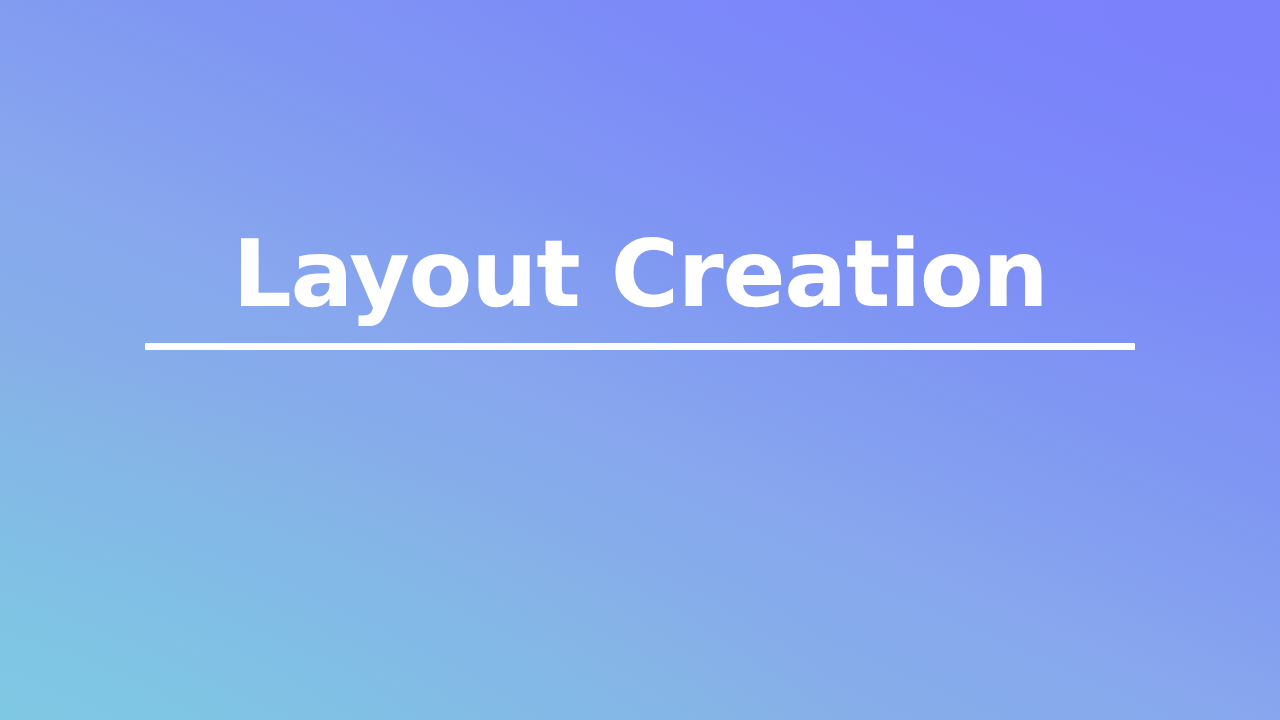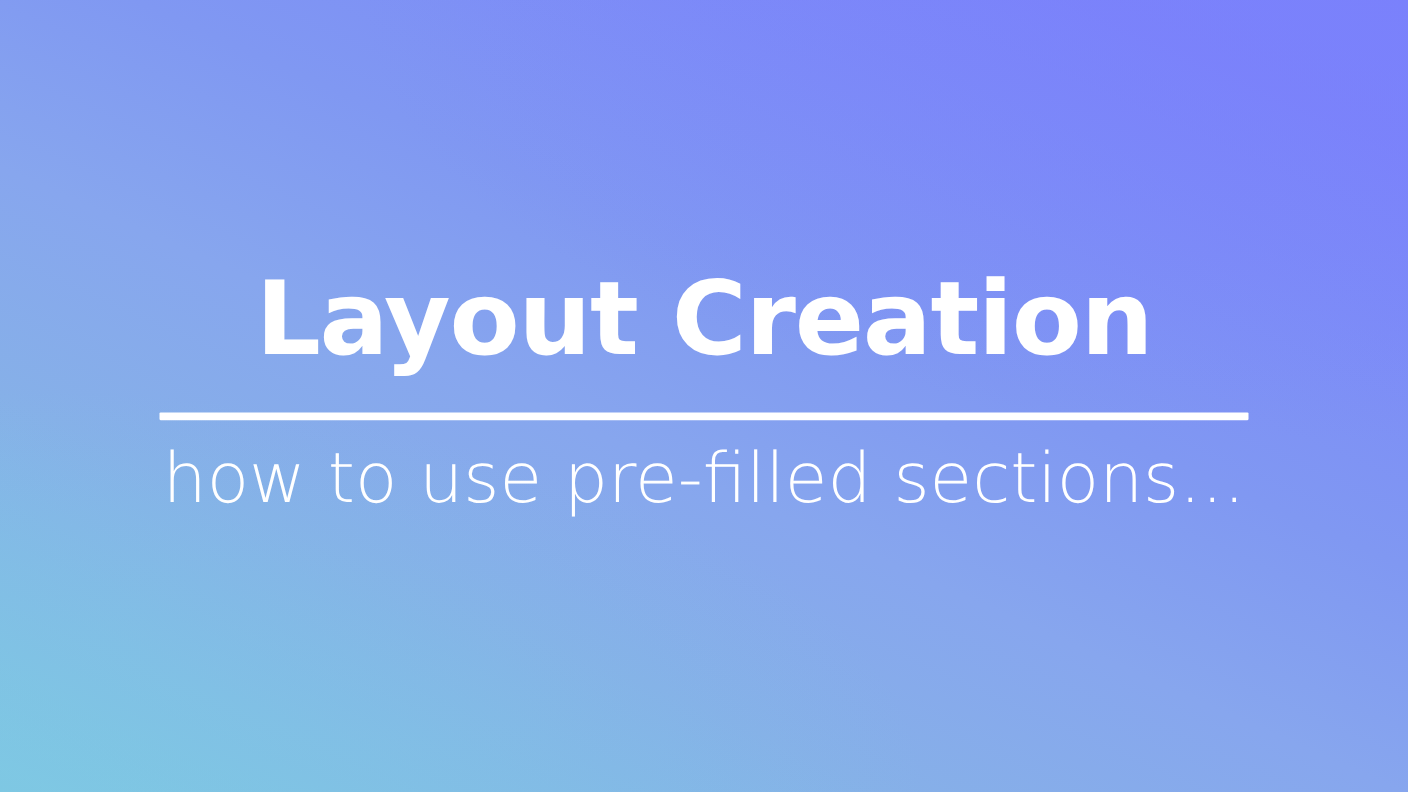--- a/index.html
+++ b/index.html
@@ -66,21 +66,21 @@
     align-items: center;
   }
 
   .title {
     font-family: "DejaVu Sans", "Liberation Sans", sans-serif;
     font-size: 93px;
     font-weight: 700;
     line-height: 1.05;
     letter-spacing: -1.2px;
     color: #ffffff;
-    margin: 16px;
+    margin: 0;
     white-space: nowrap;
     text-rendering: geometricPrecision;
   }
 
   .divider {
     width: 990px;
     height: 7px;
     background: #ffffff;
     margin-top: 19px;
     border: 0;
@@ -131,18 +131,17 @@
 <body>
 
 <div class="slide">
   <div class="slide-content">
 
     <div class="headline-block">
       <h1 class="title">Layout Creation</h1>
 
       <div class="divider"></div>
 
-      <p class="subtitle">how to use pre-filled sections...</p>
     </div>
 
 
   </div>
 </div>
 
 </body></html>

